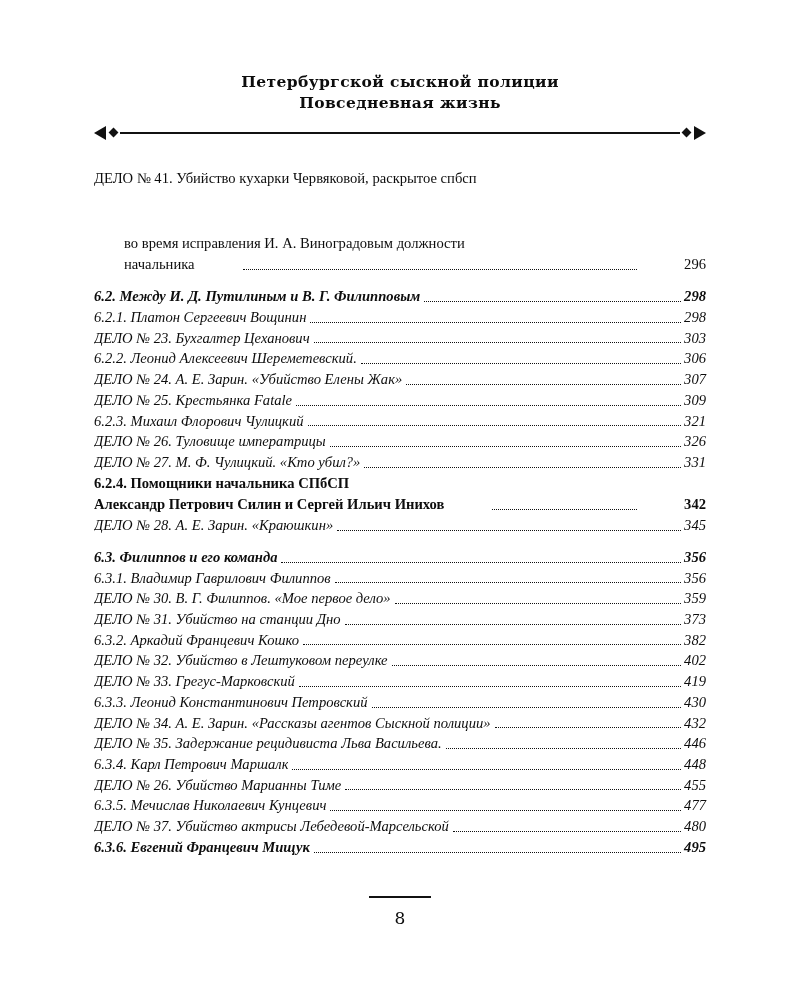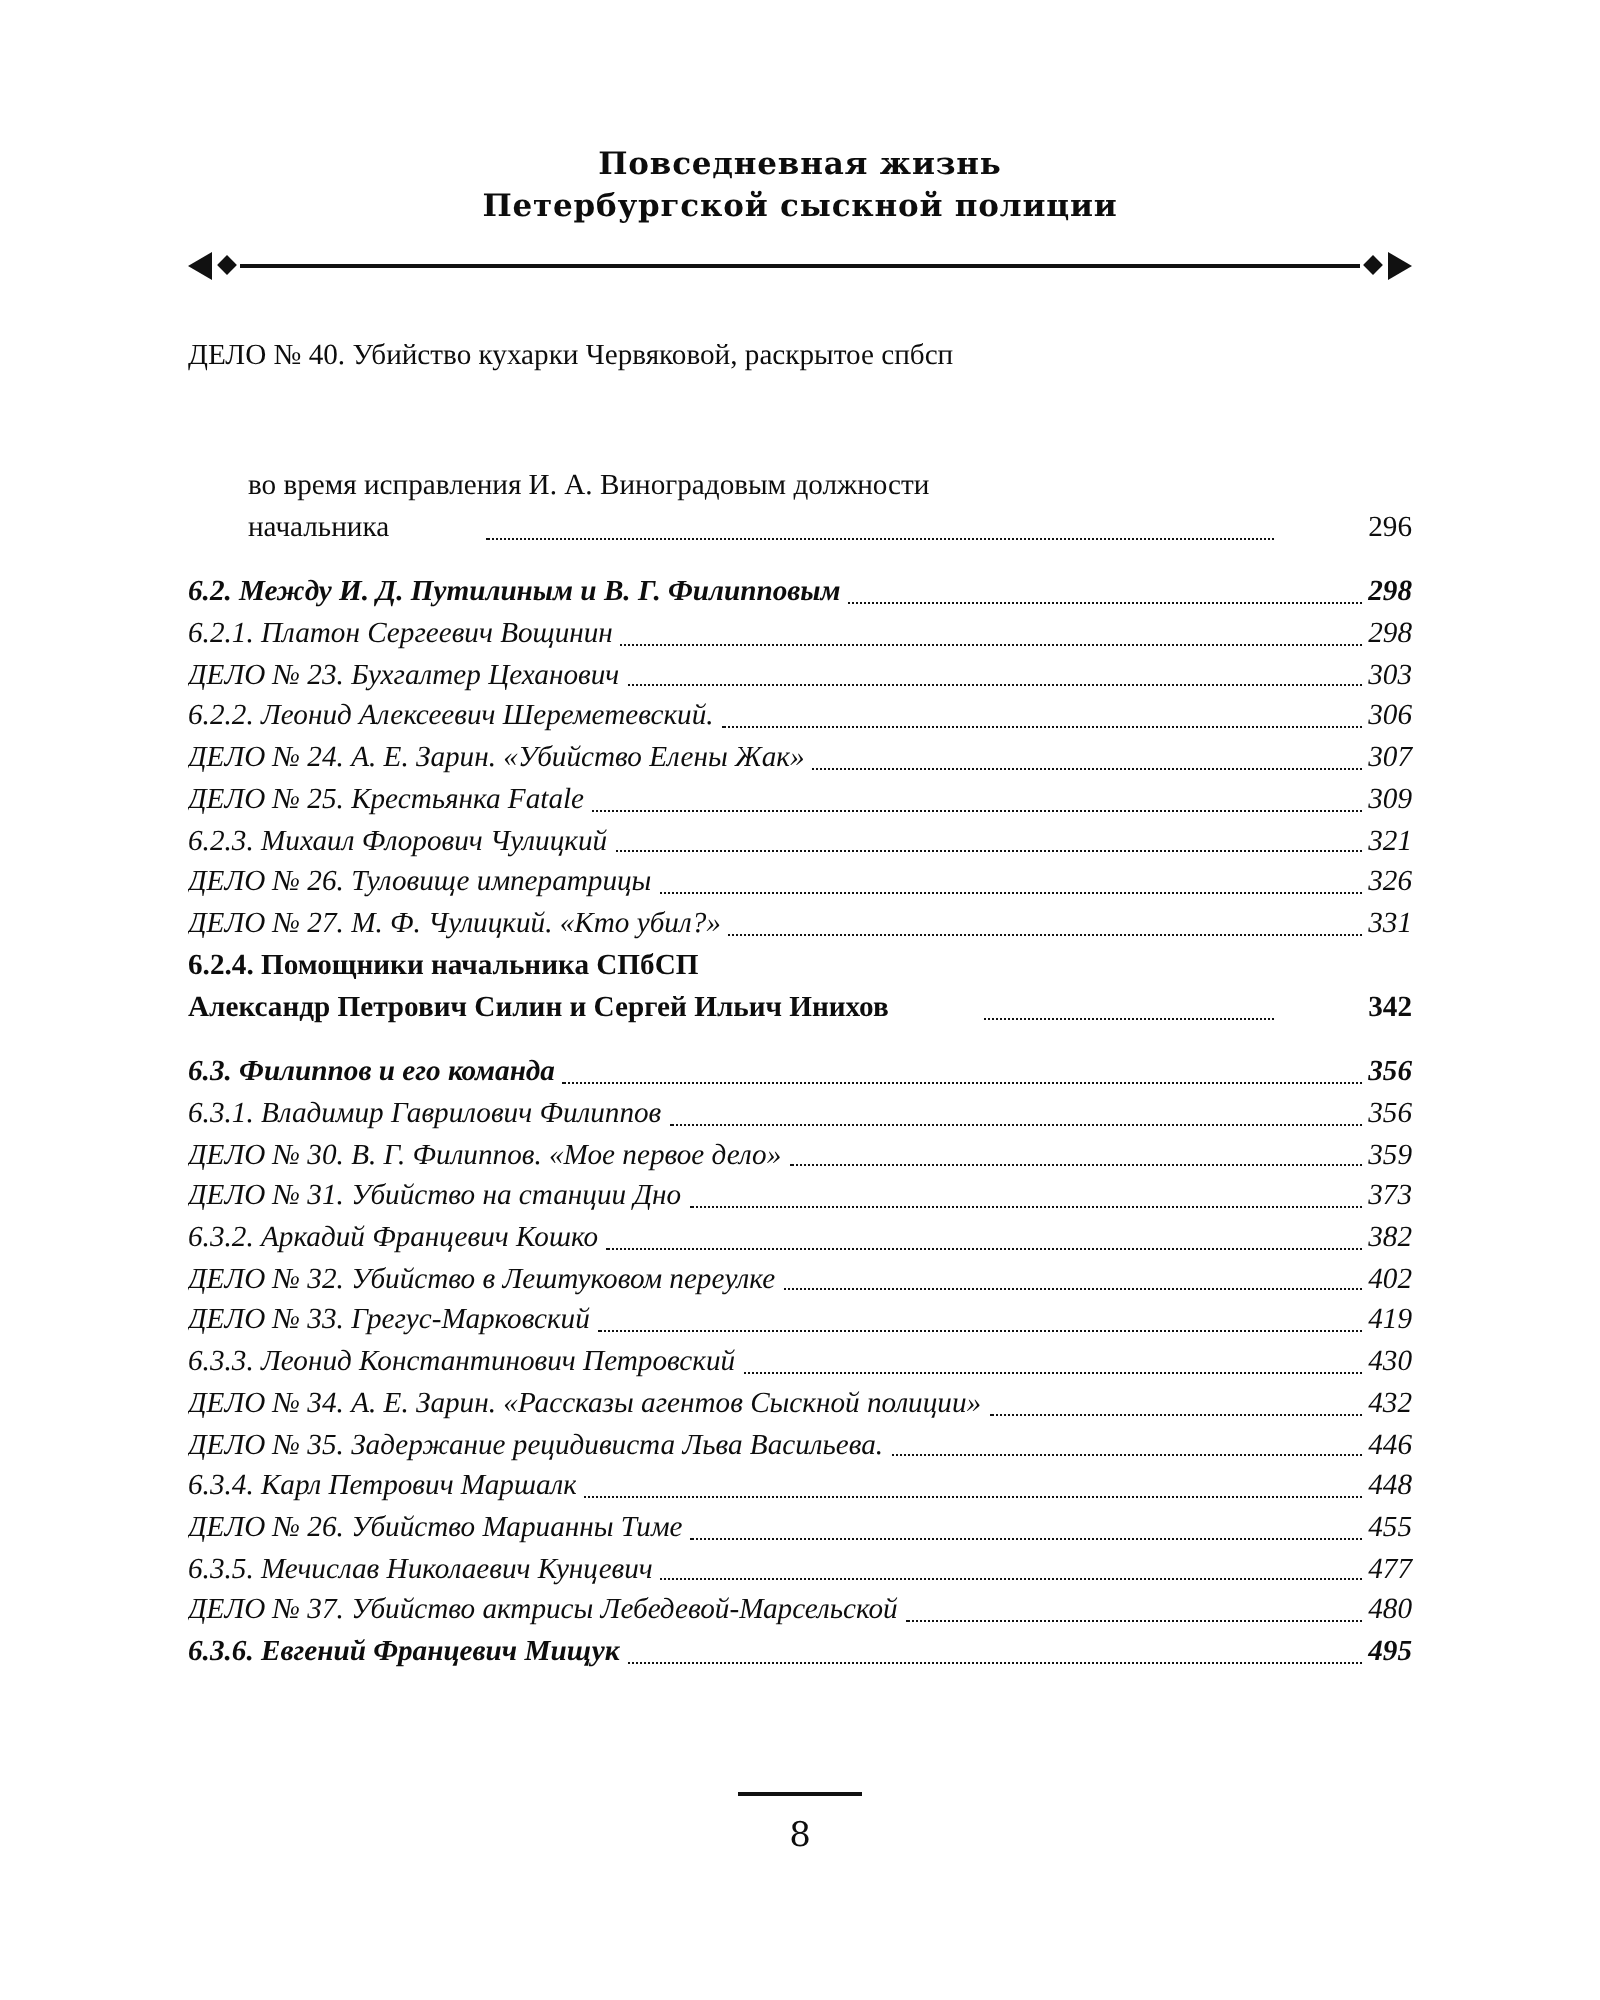--- a/index.html
+++ b/index.html
@@ -156,36 +156,36 @@
     font-size: 17px;
     color: #0d0d0d;
   }
 </style>
 </head>
 <body>
 
 <div class="page">
 
   <div class="header">
+    <div class="line">Петербургской сыскной полиции</div>
     <div class="line">Повседневная жизнь</div>
-    <div class="line">Петербургской сыскной полиции</div>
   </div>
 
   <div class="rule-wrap">
     <span class="cap left"></span>
     <span class="cap right"></span>
     <span class="dot l1"></span>
     <span class="dot r1"></span>
     <span class="bar"></span>
   </div>
 
   <div class="toc" id="toc-root">
       <div class="group">
         <div class="multiline">
-          <div class="l1">ДЕЛО № 40. Убийство кухарки Червяковой, раскрытое спбсп</div>
+          <div class="l1">ДЕЛО № 41. Убийство кухарки Червяковой, раскрытое спбсп</div>
           <div class="l2">во время исправления И. А. Виноградовым должности</div>
           <div class="lastline">
             <span>начальника</span>
             <span class="dots"></span>
             <span class="pg">296</span>
           </div>
         </div>
       </div>
       <div class="group">
         <div class="entry bold">
@@ -234,20 +234,25 @@
           <span class="pg">331</span>
         </div>
         <div class="multiline bold">
           <div class="l1">6.2.4. Помощники начальника СПбСП</div>
           <div class="lastline" style="padding-left: 0px; justify-content: space-between;">
             <span>Александр Петрович Силин и Сергей Ильич Инихов</span>
             <span class="dots"></span>
             <span class="pg">342</span>
           </div>
         </div>
+        <div class="entry">
+          <span class="txt">ДЕЛО № 28. А. Е. Зарин. «Краюшкин»</span>
+          <span class="dots"></span>
+          <span class="pg">345</span>
+        </div>
       </div>
       <div class="group">
         <div class="entry bold">
           <span class="txt">6.3. Филиппов и его команда</span>
           <span class="dots"></span>
           <span class="pg">356</span>
         </div>
         <div class="entry">
           <span class="txt">6.3.1. Владимир Гаврилович Филиппов</span>
           <span class="dots"></span>

